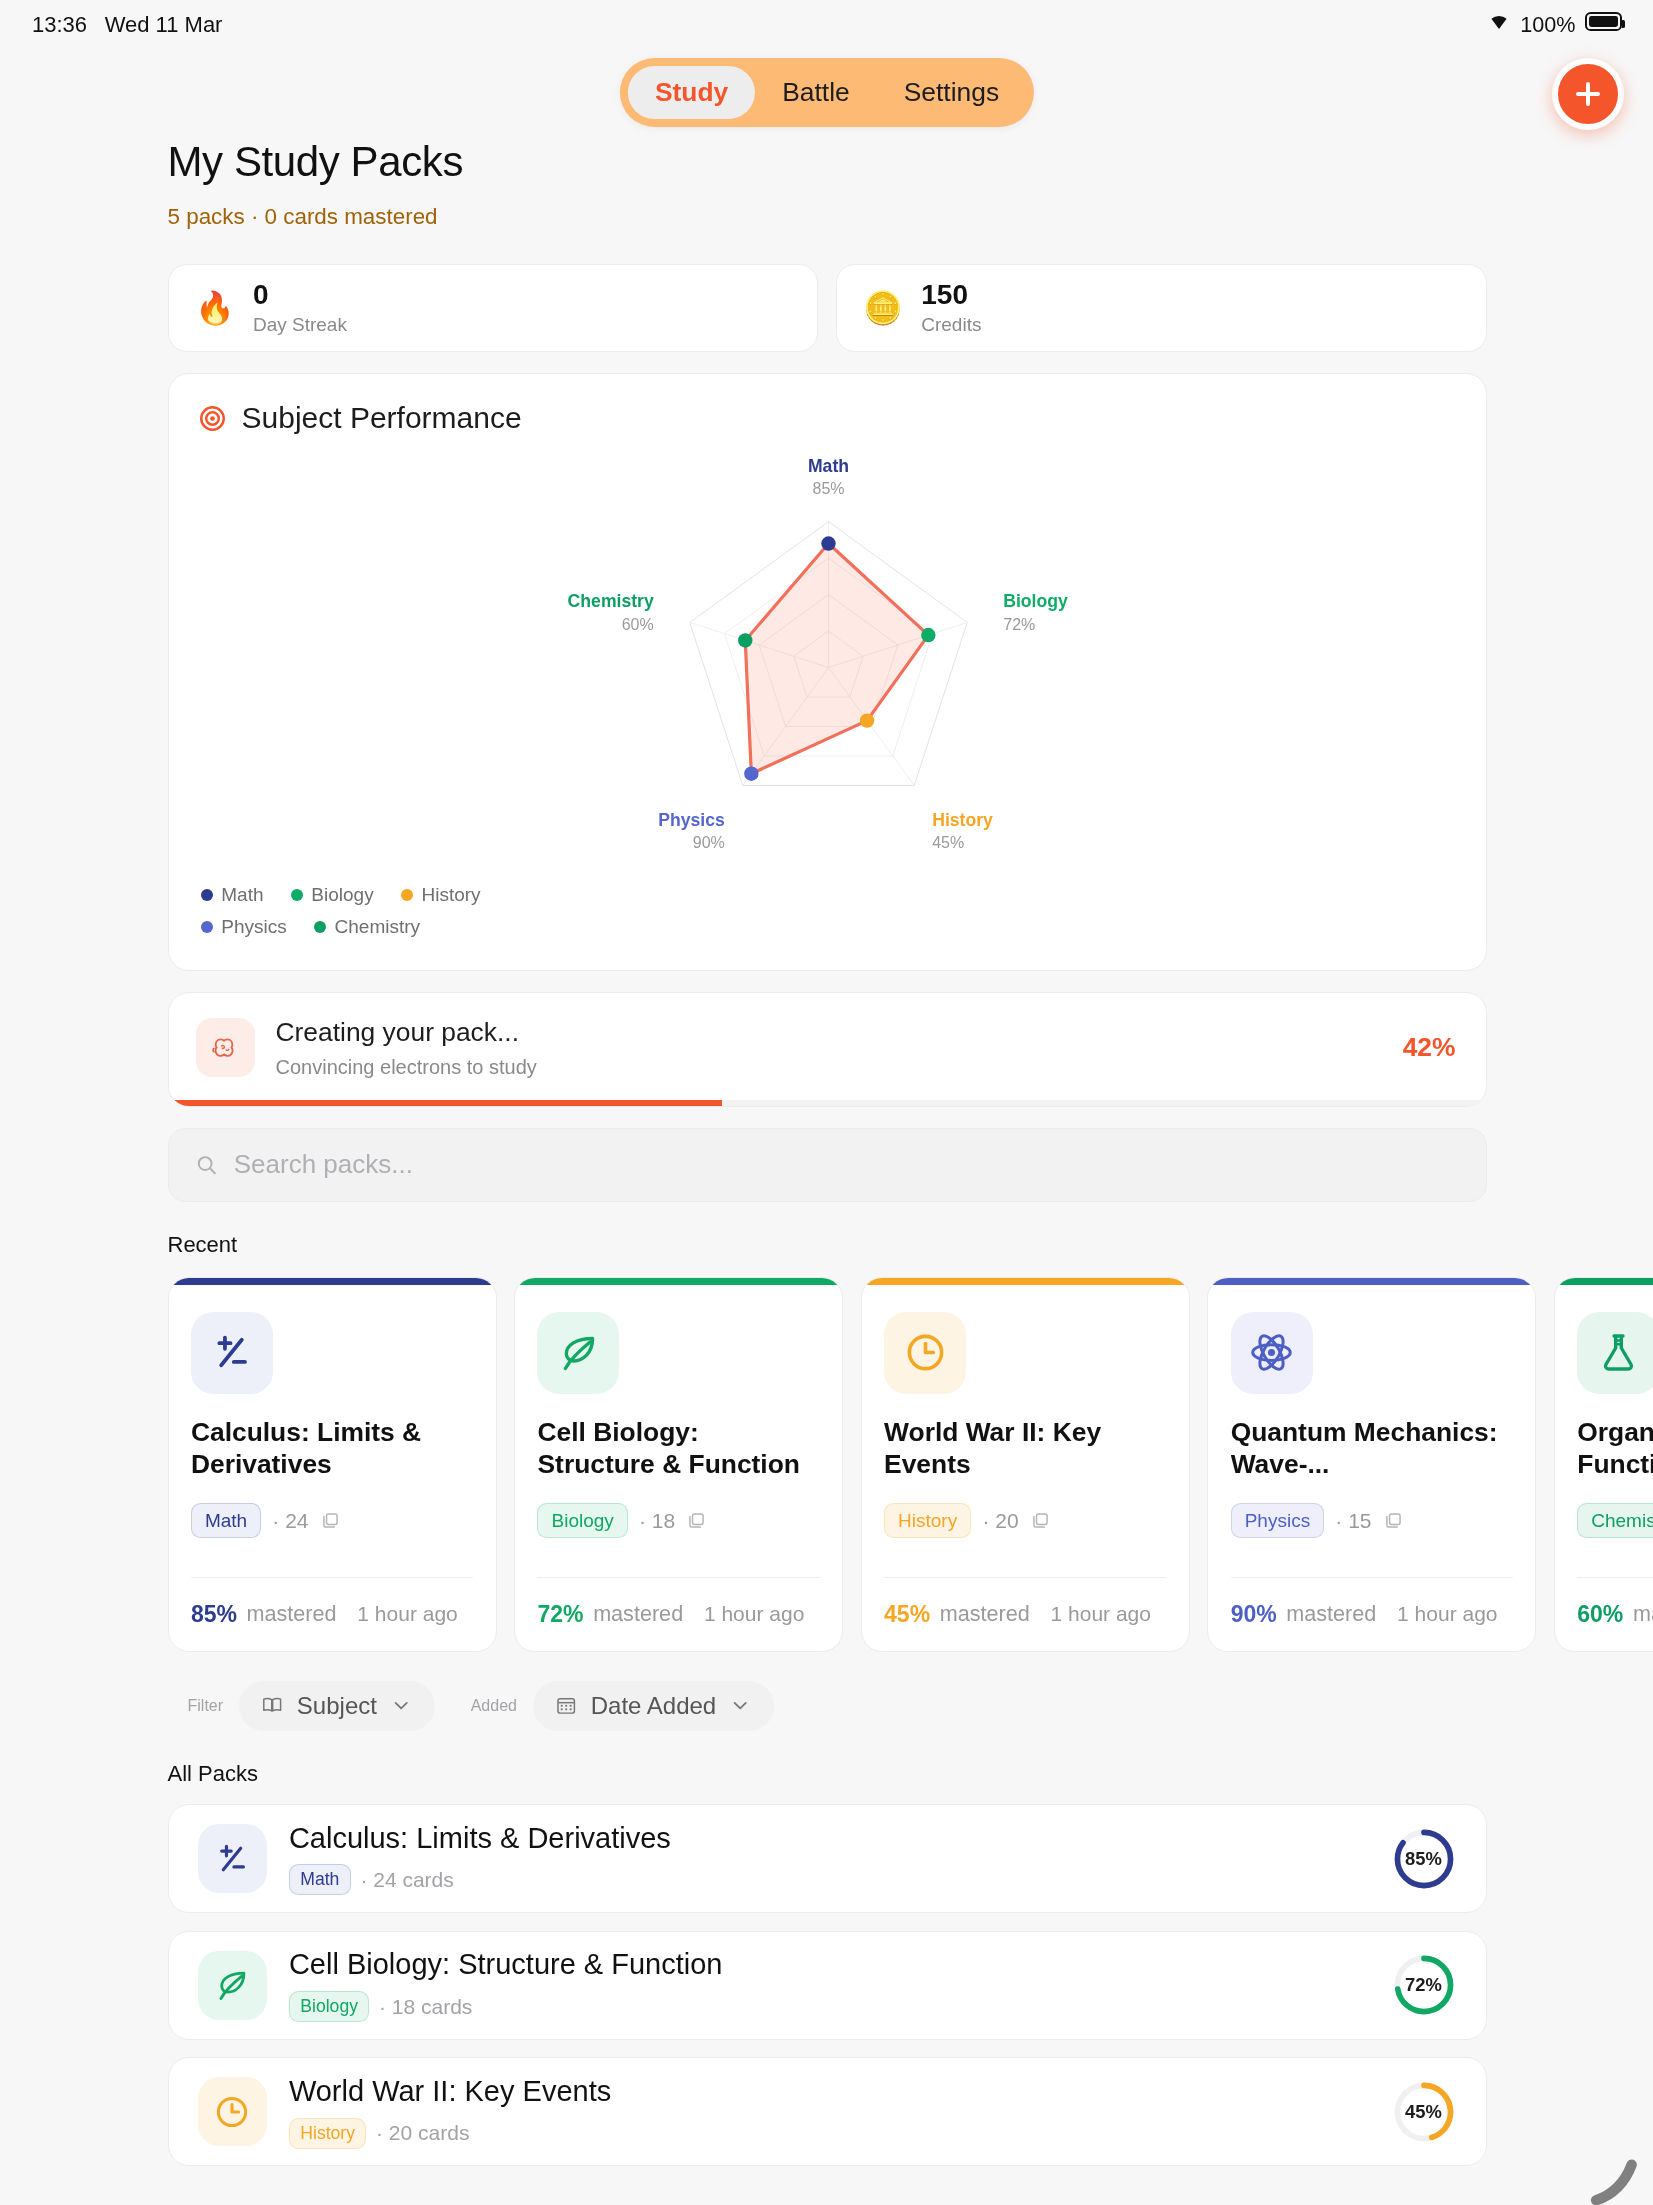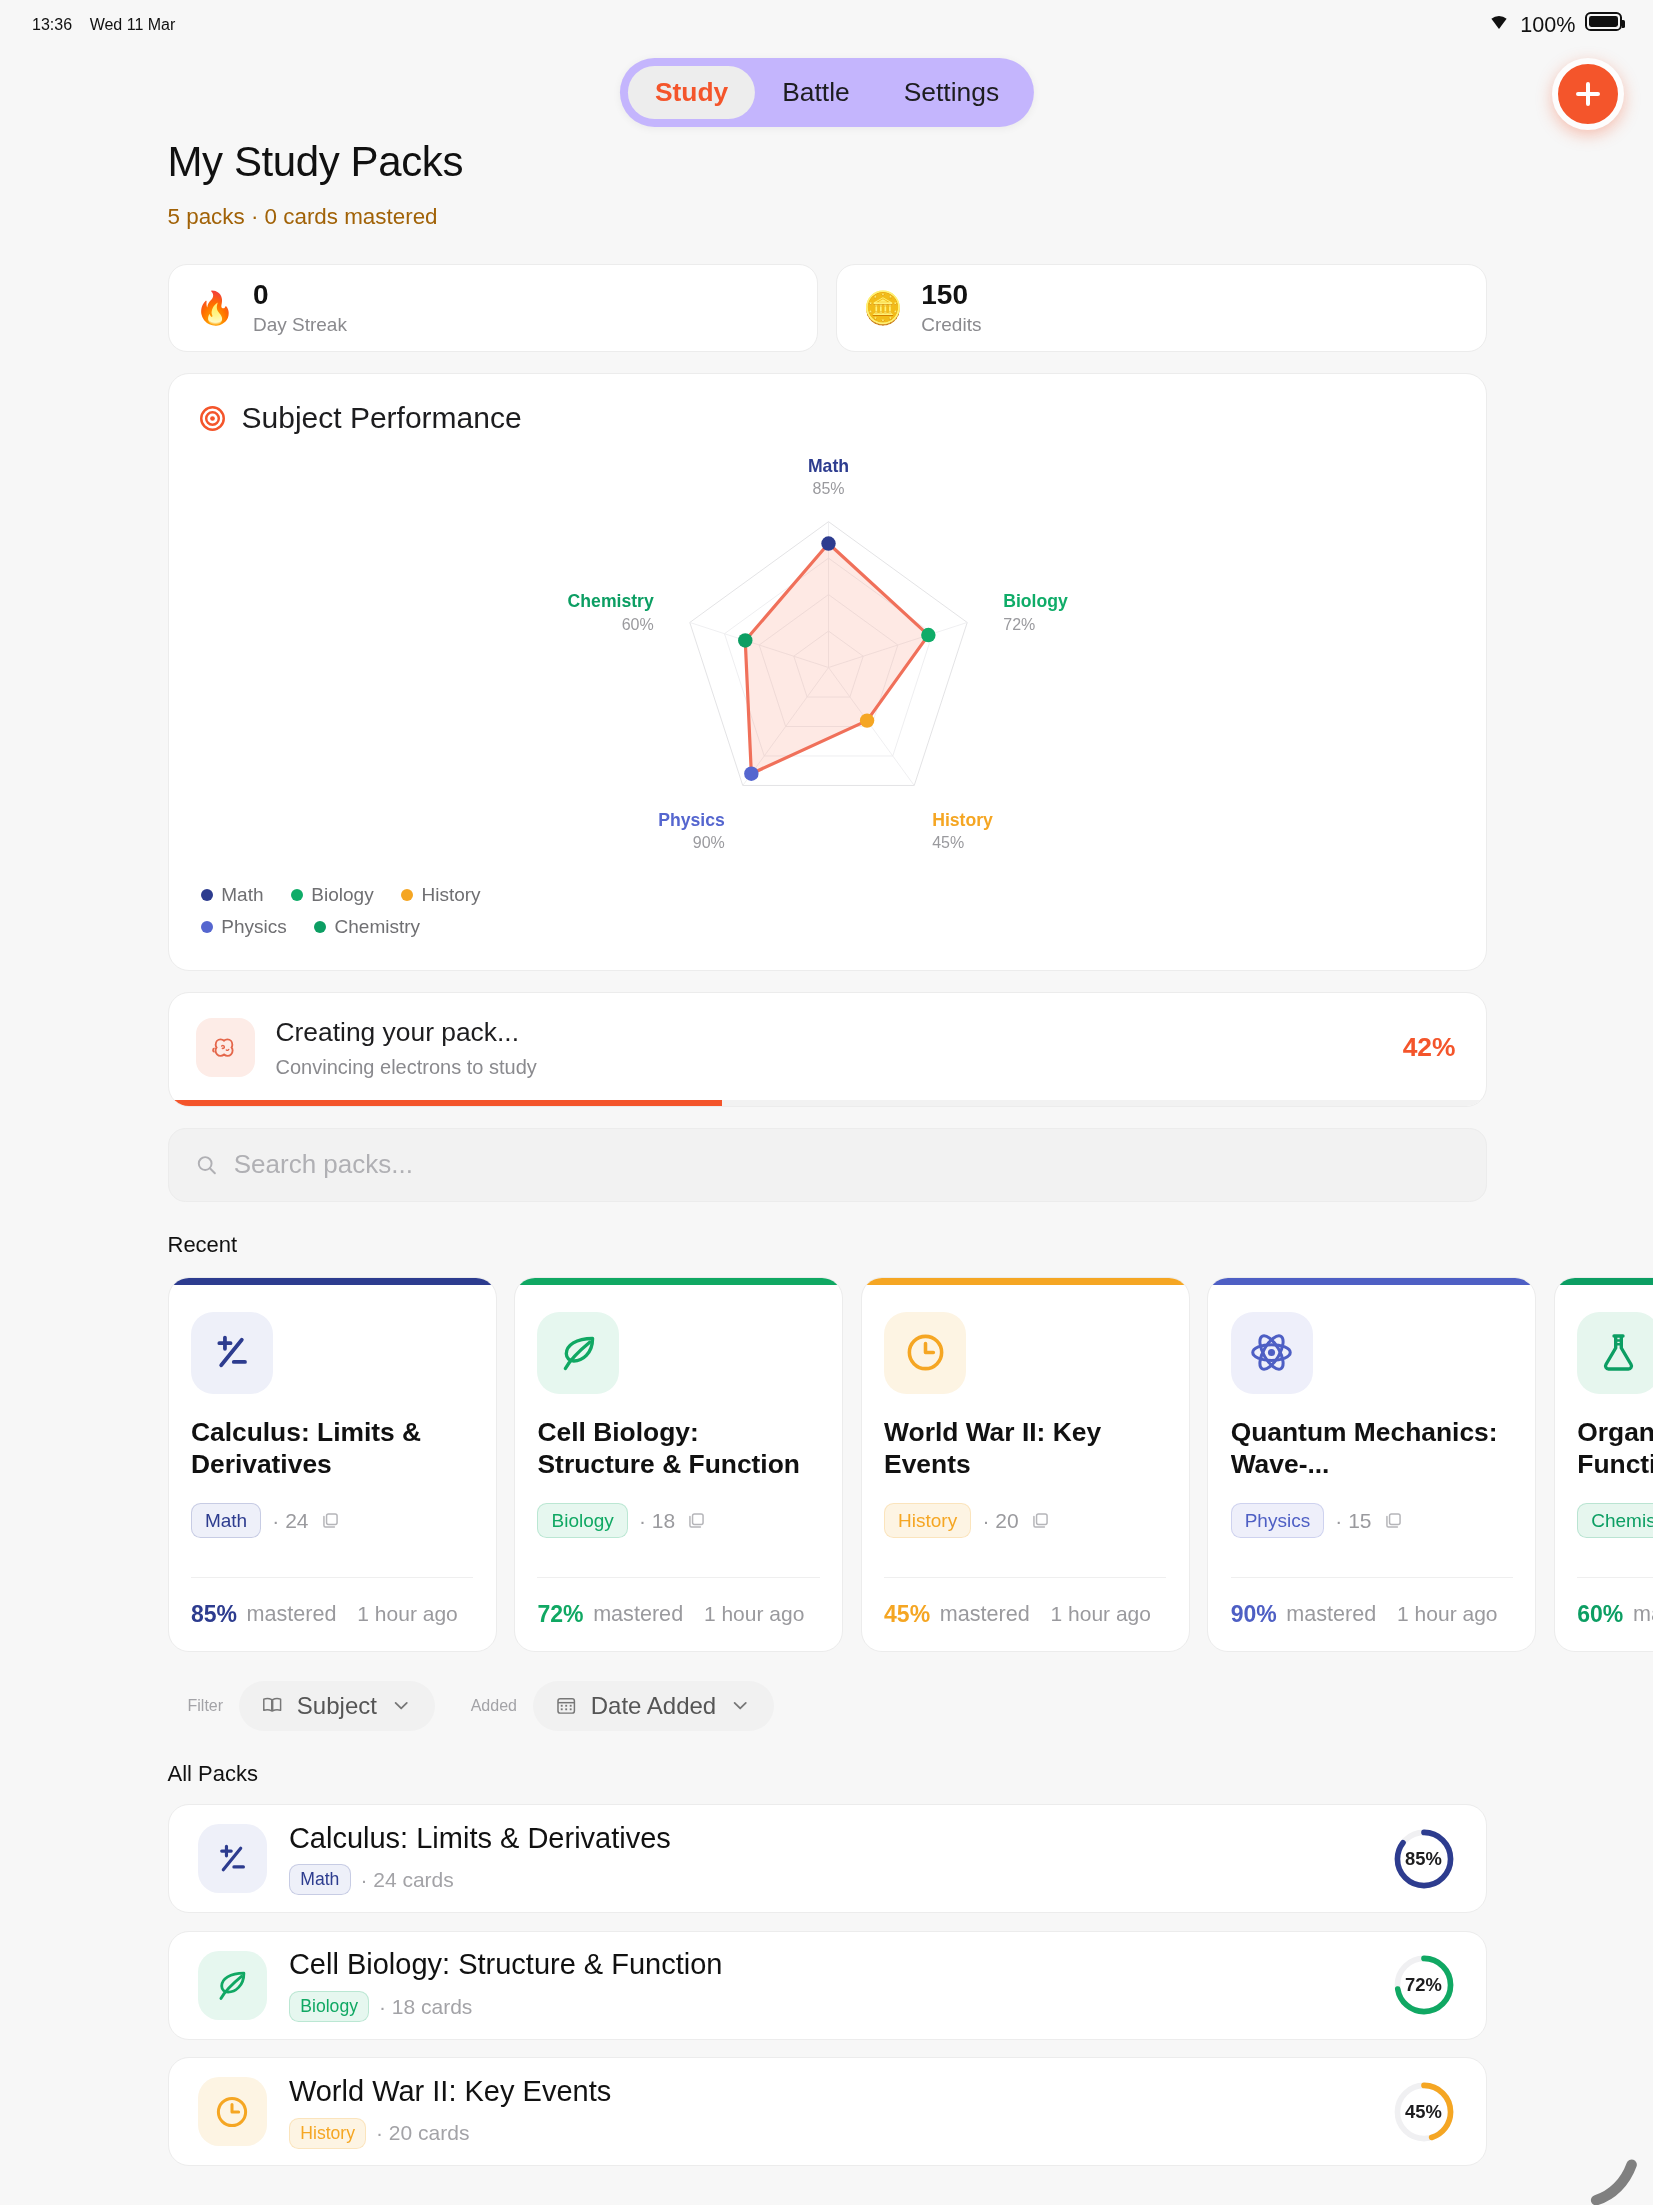--- a/index.html
+++ b/index.html
@@ -10,40 +10,40 @@
     overflow: hidden;
   }
   body { position: relative; }
 
   
   .statusbar {
     position: absolute; top: 0; left: 0; width: 1654px; height: 50px;
     display: flex; align-items: center; justify-content: space-between;
     padding: 0 32px;
   }
-  .sb-left { display: flex; align-items: flex-end; gap: 17.6px; font-size: 16px; color: #111; }
+  .sb-left { display: flex; align-items: flex-end; gap: 17.6px; font-size: 22px; color: #111; }
   .sb-right { display: flex; align-items: flex-start; gap: 9.6px; font-size: 21.6px; color: #111; }
   .wifi-ico { width: 24px; height: 19px; }
   .batt {
     width: 37px; height: 19px; border: 2px solid #111; border-radius: 5.6px;
     position: relative; display:flex; align-items:center; padding:2px;
   }
   .batt::after{
     content:""; position:absolute; right:-4.8px; top:5.6px; width:3.2px; height:8px;
     background:#111; border-radius:0 1.6px 1.6px 0;
   }
   .batt i { display:block; background:#111; height:100%; width:100%; border-radius:2.4px; }
 
   
   .topbar {
     position: absolute; top: 50px; left: 0; width: 1654px; height: 88px;
   }
   .segmented {
     position: absolute; left: 50%; transform: translateX(-50%); top: 8px;
-    background: #c4b5fd; border-radius: 35px; padding: 8px;
+    background: #fdba74; border-radius: 35px; padding: 8px;
     display: flex; align-items: flex-end; gap: 0;
     box-shadow: 0 1.6px 8px rgba(0,0,0,.06);
   }
   .seg {
     padding: 11.2px 27px; border-radius: 27px; font-size: 26.4px; color: #1d1d1f;
     cursor: pointer; white-space: nowrap;
   }
   .seg.active { background: #ededed; color: #f4552b; font-weight: 700; }
 
   .fab {

